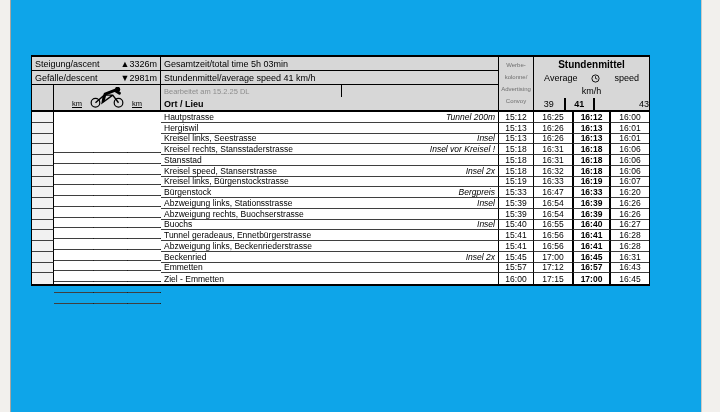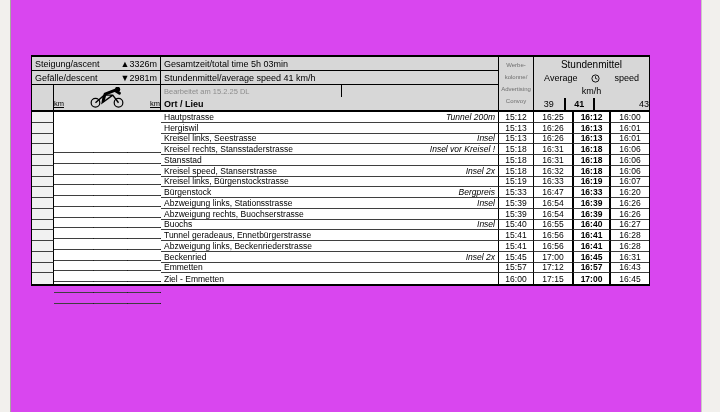--- a/index.html
+++ b/index.html
@@ -4,21 +4,21 @@
 <style>
   html,body{margin:0;padding:0;}
   body{
     width:720px;height:412px;overflow:hidden;position:relative;
     background:#f2f0ed;
     font-family:"Liberation Sans", sans-serif;
     color:#000;
   }
   .page{
     position:absolute;left:10px;top:0;width:692px;height:412px;
-    background:#d946ef;
+    background:#0ea5e9;
     border-left:1px solid #a9a6a1;
     border-right:1px solid #ccc9c4;
     box-sizing:border-box;
   }
   
   .grid{
     position:absolute;left:20px;top:55px;
     display:grid;
     grid-template-columns:22px 40px 34px 33px 338px 35px 38px 39px 38px;
     grid-template-rows:14px 14px 27px repeat(16,10.75px);
@@ -33,25 +33,25 @@
   .h-descent{grid-column:1/5;grid-row:2;display:flex;justify-content:space-between;align-items:center;
     padding:0 3px;border-right:1px solid #000;border-bottom:1px solid #000;font-size:9px;}
   .h-total{grid-column:5/6;grid-row:1;display:flex;align-items:center;padding-left:3px;
     border-right:1px solid #000;border-bottom:1px solid #000;font-size:9px;}
   .h-avgline{grid-column:5/6;grid-row:2;display:flex;align-items:center;padding-left:3px;
     border-right:1px solid #000;border-bottom:1px solid #000;font-size:9px;}
   .h-werbe{grid-column:6/7;grid-row:1/4;border-right:1px solid #000;border-bottom:2px solid #000;
     display:flex;flex-direction:column;justify-content:space-around;align-items:center;
     font-size:6px;color:#6e6e6e;padding:2px 0;text-align:center;line-height:7px;}
   .h-stm{grid-column:7/10;grid-row:1;display:flex;align-items:flex-end;justify-content:center;
-    font-size:10px;padding-bottom:1px;}
+    font-size:10px;padding-bottom:1px;font-weight:bold;}
   .h-avg{grid-column:7/10;grid-row:2;display:flex;align-items:center;justify-content:center;gap:14px;font-size:9px;}
   .h-c1{grid-column:1;grid-row:3;border-right:1px solid #000;border-bottom:2px solid #000;}
   .h-bike{grid-column:2/5;grid-row:3;border-right:1px solid #000;border-bottom:2px solid #000;
-    display:flex;align-items:flex-end;justify-content:center;gap:19px;padding-bottom:2px;}
+    display:flex;align-items:flex-end;justify-content:center;gap:1px;padding-bottom:2px;}
   .kmlabel{font-size:7.5px;text-decoration:underline;line-height:8px;}
   .h-ortcell{grid-column:5/6;grid-row:3;border-right:1px solid #000;border-bottom:2px solid #000;
     display:flex;flex-direction:column;}
   .bearbeitet{height:12px;font-size:7.5px;color:#8d8d8d;padding:2px 0 0 3px;}
   .ortlabel{font-size:9px;font-weight:bold;padding-left:3px;}
   .h-right{grid-column:7/10;grid-row:3;border-bottom:2px solid #000;display:flex;flex-direction:column;}
   .kmh{height:12px;text-align:center;font-size:9px;padding-top:1px;}
   .numsrow{flex:1;display:flex;}
   .numcell{box-sizing:border-box;display:flex;align-items:center;justify-content:center;font-size:9px;}
   .n39{width:38px;}

